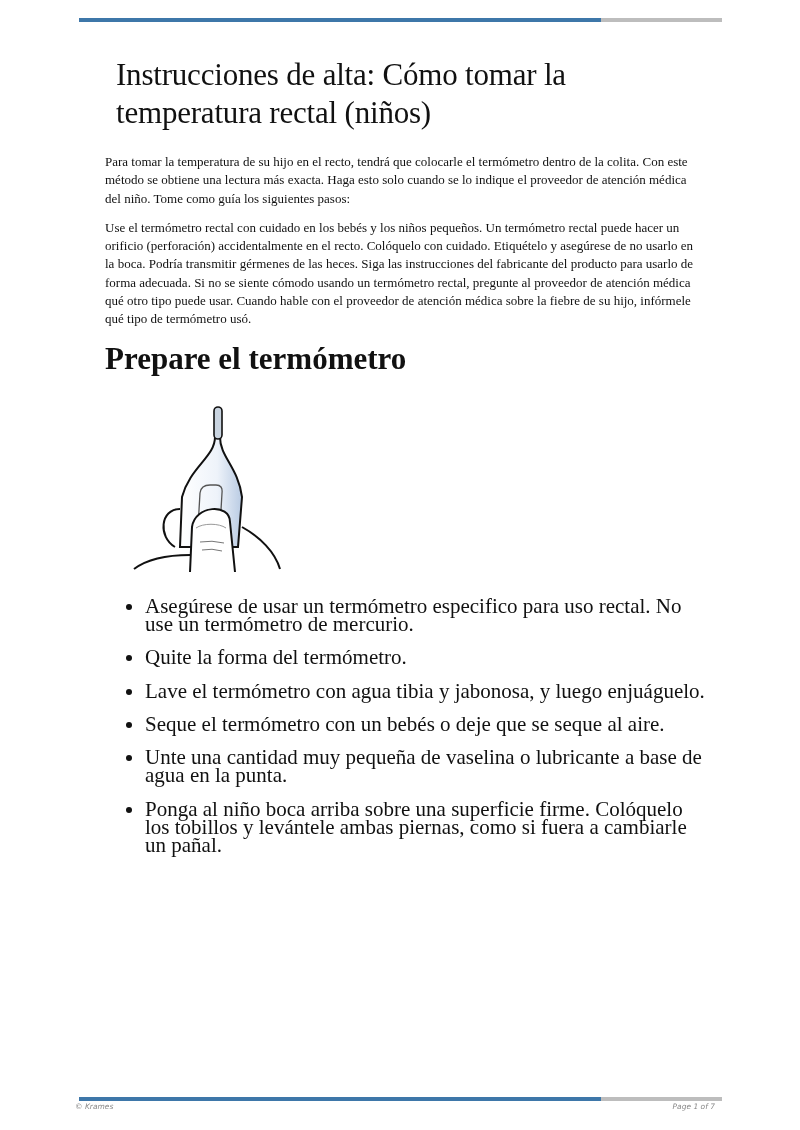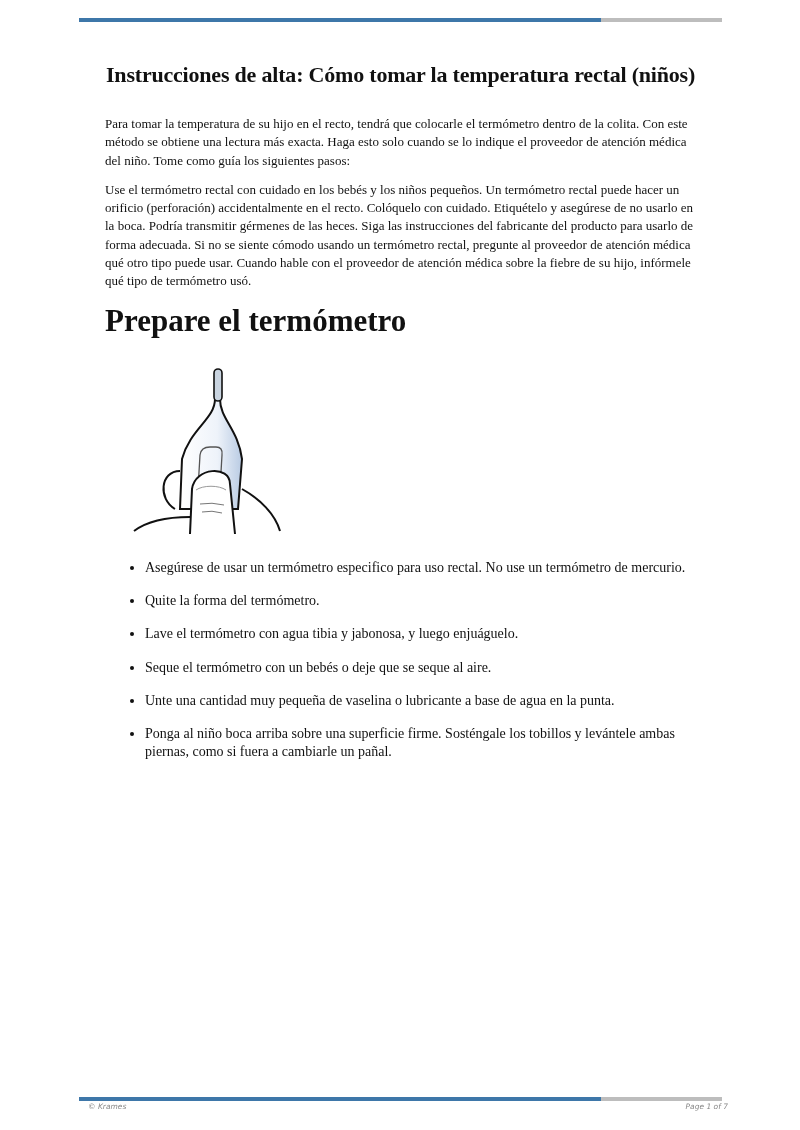--- a/index.html
+++ b/index.html
@@ -3,27 +3,27 @@
 <meta charset="utf-8">
 <style>
   html, body { margin: 0; padding: 0; background: #ffffff; }
   body { width: 800px; height: 1130px; position: relative; overflow: hidden; font-family: "Liberation Serif", serif; color: #111; }
   .bar { position: absolute; left: 79px; width: 643px; height: 4px; display: flex; }
   .bar .blue { width: 522px; background: #3e77a9; height: 100%; }
   .bar .gray { flex: 1; background: #bdbdbd; height: 100%; }
   .bar.top { top: 18px; }
   .bar.bottom { top: 1097px; }
   .content { position: absolute; left: 105px; top: 56px; width: 600px; }
-  h1 { font-size: 22px; line-height: 38px; font-weight: bold; margin: 0 0 21px 1px; letter-spacing: -0.2px; }
+  h1 { font-size: 31px; line-height: 38px; font-weight: normal; margin: 0 0 21px 11px; letter-spacing: -0.2px; }
   p { font-size: 13px; line-height: 18.3px; margin: 0 0 11px 0; }
   h2 { font-size: 31px; line-height: 28px; font-weight: bold; margin: 16px 0 0 0; }
   .figure { width: 175px; height: 180px; margin: 24px 0 20px 15px; }
   ul { margin: 0; padding-left: 40px; }
-  li { font-size: 14px; line-height: 18.3px; margin: 0 0 15px 0; }
-  .footer { position: absolute; top: 1102px; left: 88px; width: 640px; font-family: "DejaVu Sans", sans-serif; font-style: italic; font-size: 7.5px; color: #888; display: flex; justify-content: space-between; }
+  li { font-size: 21px; line-height: 18.3px; margin: 0 0 15px 0; }
+  .footer { position: absolute; top: 1102px; left: 75px; width: 640px; font-family: "DejaVu Sans", sans-serif; font-style: italic; font-size: 7.5px; color: #888; display: flex; justify-content: space-between; }
 </style>
 </head>
 <body>
 
 <div class="bar top">
   <div class="blue"></div>
   <div class="gray"></div>
 </div>
 
 <div class="content">
@@ -61,21 +61,21 @@
   </div>
   <ul>
     <li>Asegúrese de usar un termómetro especifico para uso rectal. No use un termómetro de mercurio.</li>
     <li>Quite la forma del termómetro.</li>
     <li>Lave el termómetro con agua tibia y jabonosa, y luego enjuáguelo.</li>
     <li>Seque el termómetro con un bebés o deje que se seque al aire.</li>
     <li>Unte una cantidad muy pequeña de vaselina o lubricante a base de agua en la punta.</li>
   </ul>
 
   <ul>
-    <li>Ponga al niño boca arriba sobre una superficie firme. Sosténgale los tobillos y levántele ambas piernas, como si fuera a cambiarle un pañal.</li>
+    <li>Ponga al niño boca arriba sobre una superficie firme. Colóquelo los tobillos y levántele ambas piernas, como si fuera a cambiarle un pañal.</li>
   </ul>
 </div>
 
 <div class="bar bottom">
   <div class="blue"></div>
   <div class="gray"></div>
 </div>
 <div class="footer">
   <span>© Krames</span>
   <span>Page 1 of 7</span>

